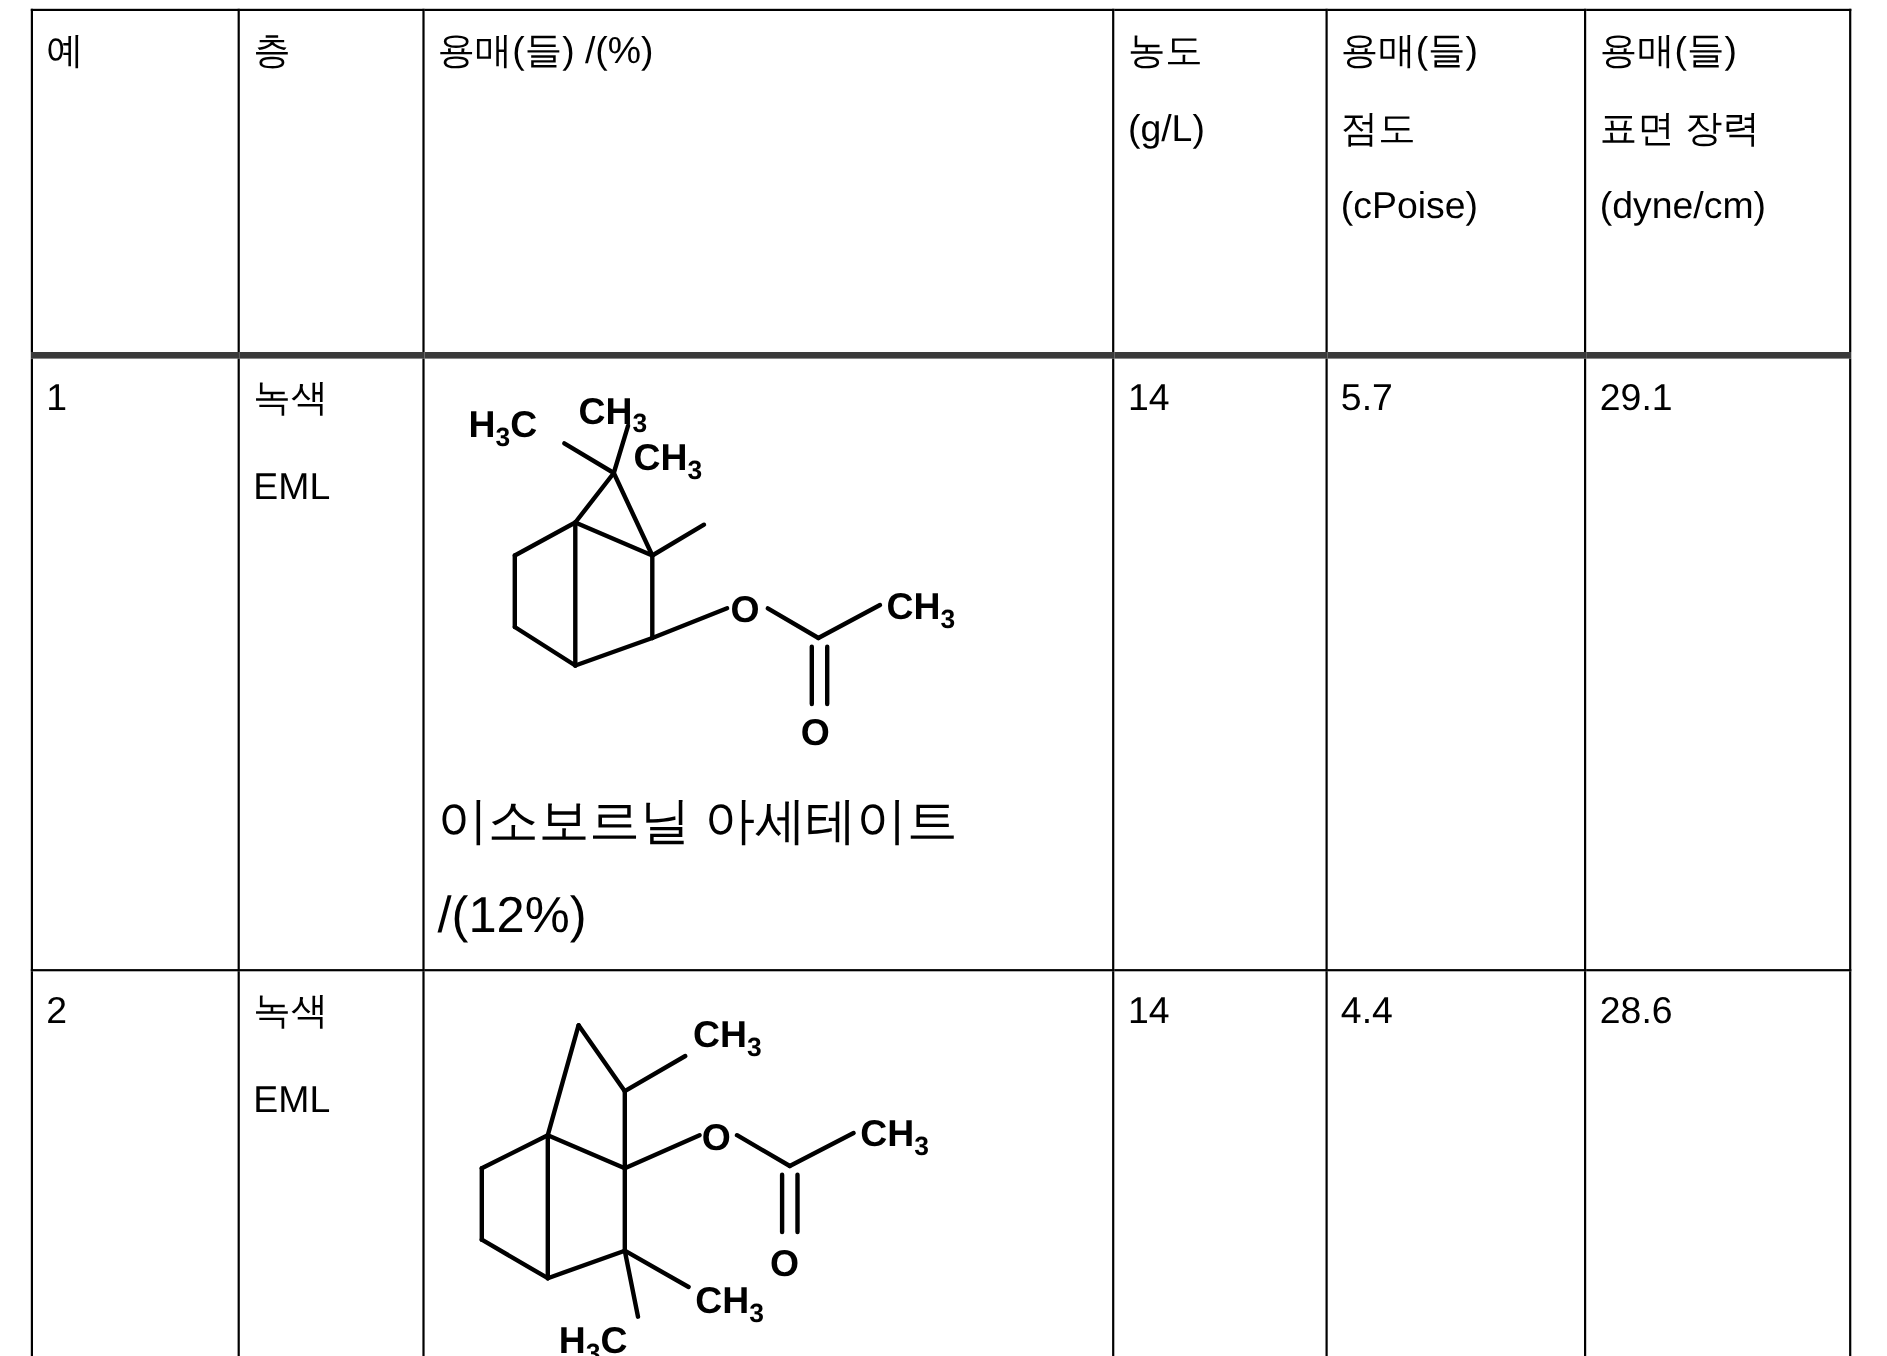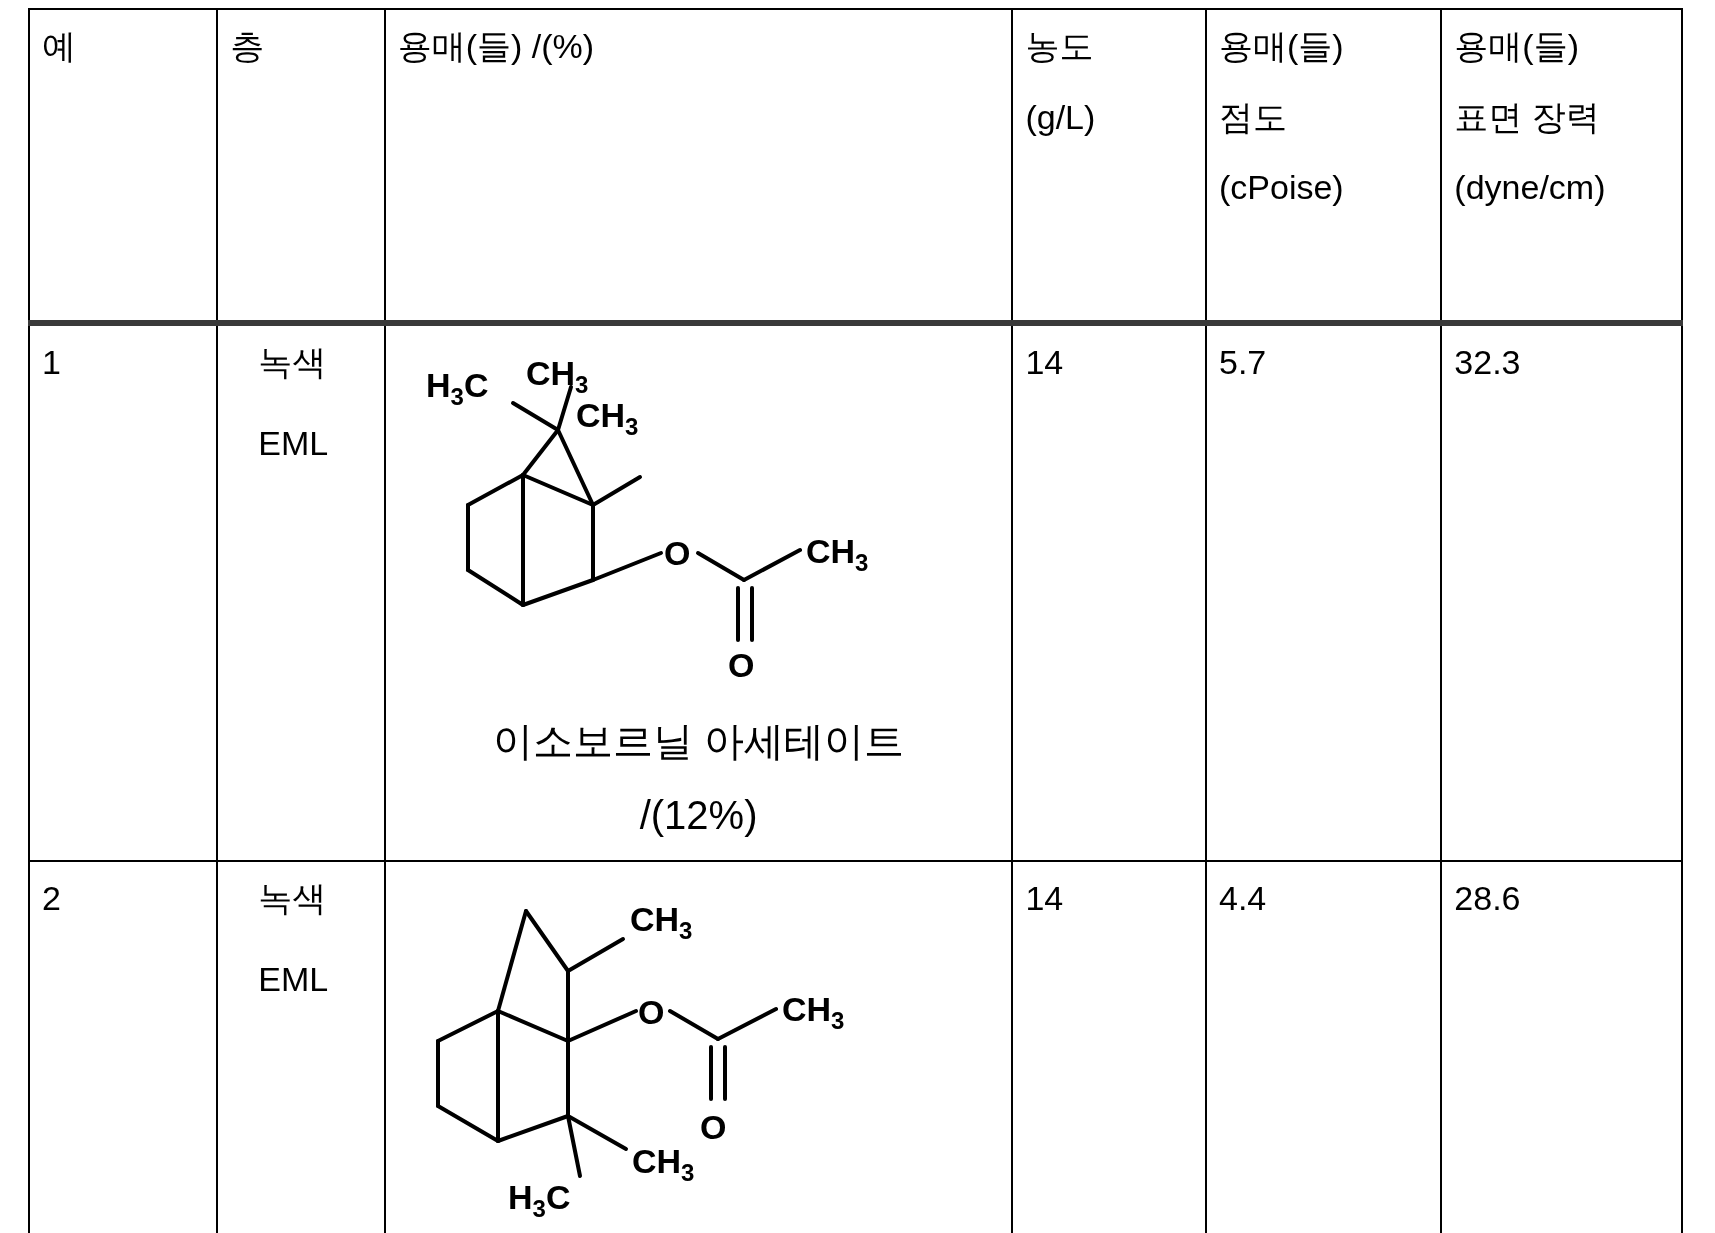--- a/index.html
+++ b/index.html
@@ -46,36 +46,35 @@
   .col-visc    { width: 225px; }
   .col-surf    { width: 230px; }
 
   .hdr-line { display: block; }
   .hdr-gap { height: 18px; }
 
   .num-cell {
     text-align: right;
     font-size: 34px;
   }
-  .layer-cell div { margin-bottom: 28px; margin-left: 28px; }
+  .layer-cell div { margin-bottom: 28px; }
   .layer-cell div:last-child { margin-bottom: 0; }
 
   .struct-wrap {
     width: 100%;
     font-weight: bold;
   }
   .struct-svg {
     display: block;
     margin: 4px 0 6px 10px;
   }
   .chem-name {
-    font-size: 40px;
+    font-size: 46px;
     line-height: 1.75;
     margin-top: 4px;
-    text-align: center;
   }
   .row-1-struct { height: 360px; }
   .row-2-struct { height: 360px; }
 </style>
 </head>
 <body>
 
 <div class="page">
 
   <table class="spec-table">
@@ -163,21 +162,21 @@
                 <text x="398" y="208">CH<tspan font-size="24" dy="8">3</tspan></text>
                 <text x="320" y="322">O</text>
               </g>
             </svg>
           </div>
           <div class="chem-name">이소보르닐 아세테이트</div>
           <div class="chem-name">/(12%)</div>
         </td>
         <td class="num-cell">14</td>
         <td class="num-cell">5.7</td>
-        <td class="num-cell">32.3</td>
+        <td class="num-cell">29.1</td>
       </tr>
 
       <tr>
         <td>2</td>
         <td class="layer-cell">
           <div>녹색</div>
           <div>EML</div>
         </td>
         <td>
           <div class="struct-wrap">

